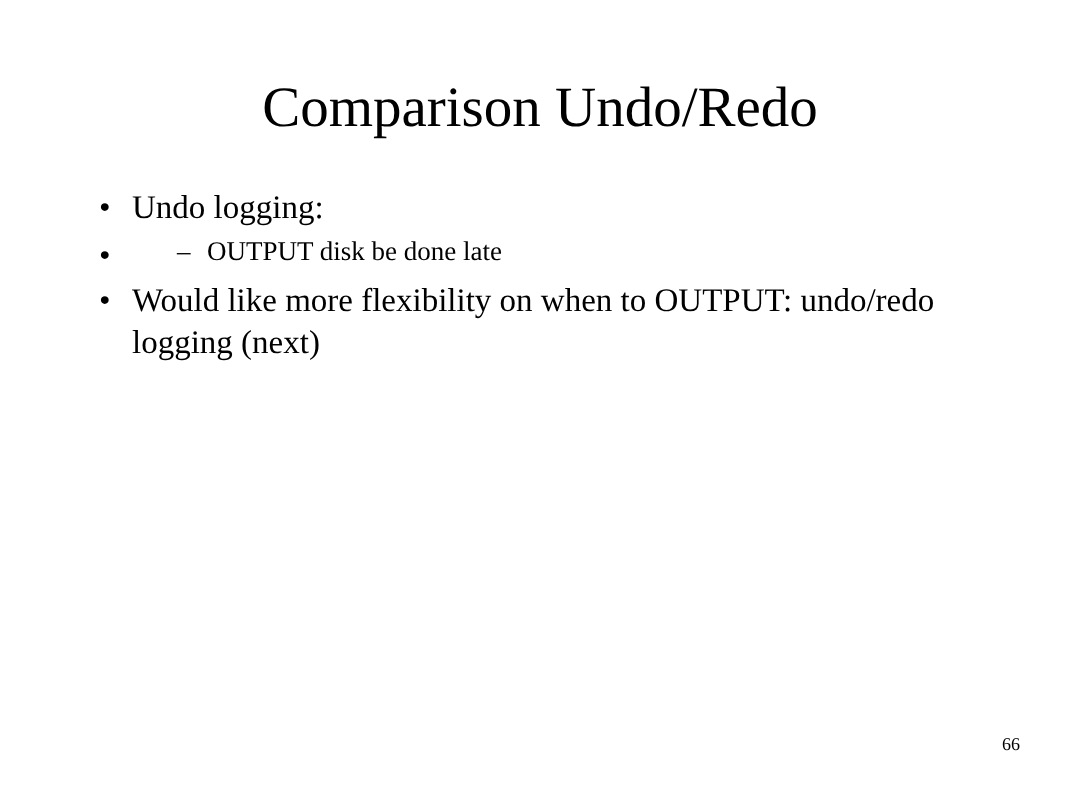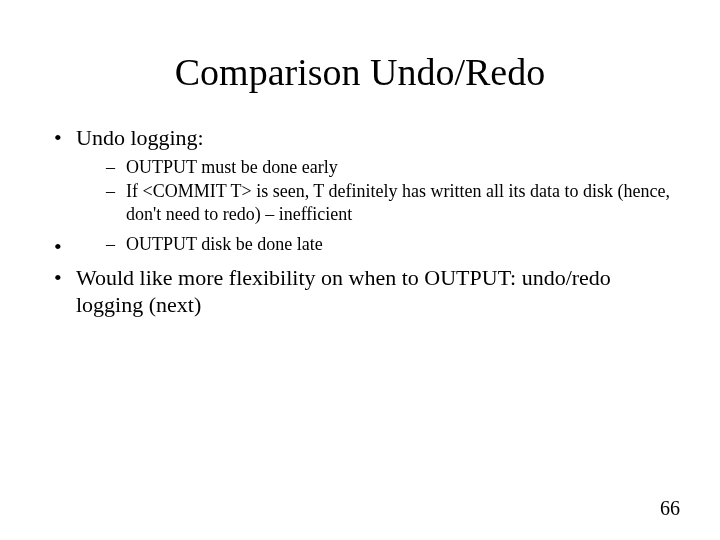--- a/index.html
+++ b/index.html
@@ -21,21 +21,21 @@
   }
   .title {
     text-align: center;
     font-size: 38px;
     margin: 20px 0 30px 0;
     font-weight: normal;
   }
   ul.level1 {
     list-style: none;
     padding-left: 0;
-    margin: 0;
+    margin: 12px;
     font-size: 22px;
   }
   ul.level1 > li {
     position: relative;
     padding-left: 26px;
     margin-bottom: 4px;
     line-height: 1.25;
   }
   ul.level1 > li::before {
     content: "•";
@@ -58,37 +58,33 @@
   }
   ul.level2 > li::before {
     content: "–";
     position: absolute;
     left: 0;
     top: 0;
   }
   .pagenum {
     position: absolute;
     right: 40px;
-    bottom: 20px;
-    font-size: 20px;
+    bottom: 36px;
+    font-size: 12px;
   }
 </style>
 </head>
 <body>
 
 <div class="slide">
   <h1 class="title">Comparison Undo/Redo</h1>
 
   <ul class="level1">
     <li>
       <span>Undo logging:</span>
-      <ul class="level2">
-        <li>OUTPUT must be done early</li>
-        <li>If &lt;COMMIT T&gt; is seen, T definitely has written all its data to disk (hence, don't need to redo) – inefficient</li>
-      </ul>
     </li>
     <li>
       <ul class="level2">
         <li>OUTPUT disk be done late</li>
       </ul>
     </li>
     <li>
       <span>Would like more flexibility on when to OUTPUT: undo/redo logging (next)</span>
     </li>
   </ul>

